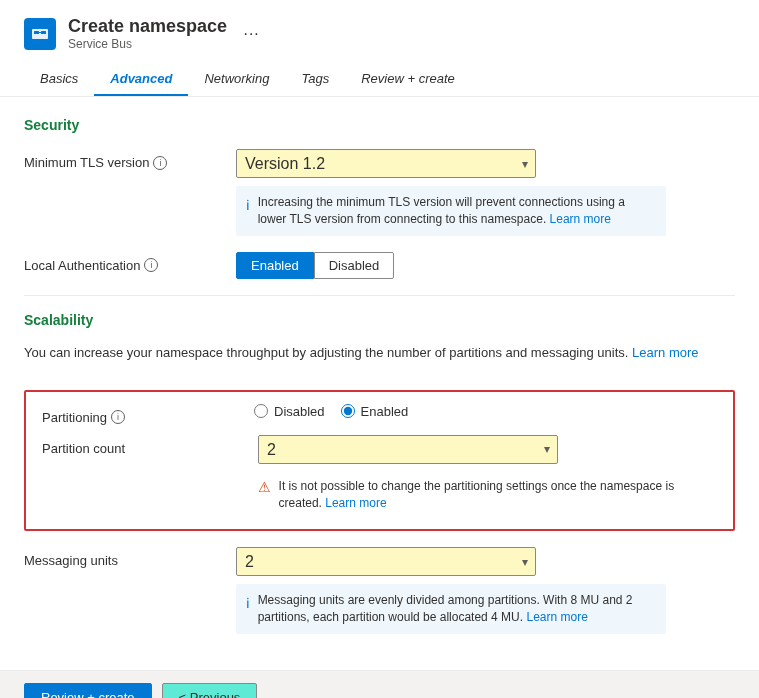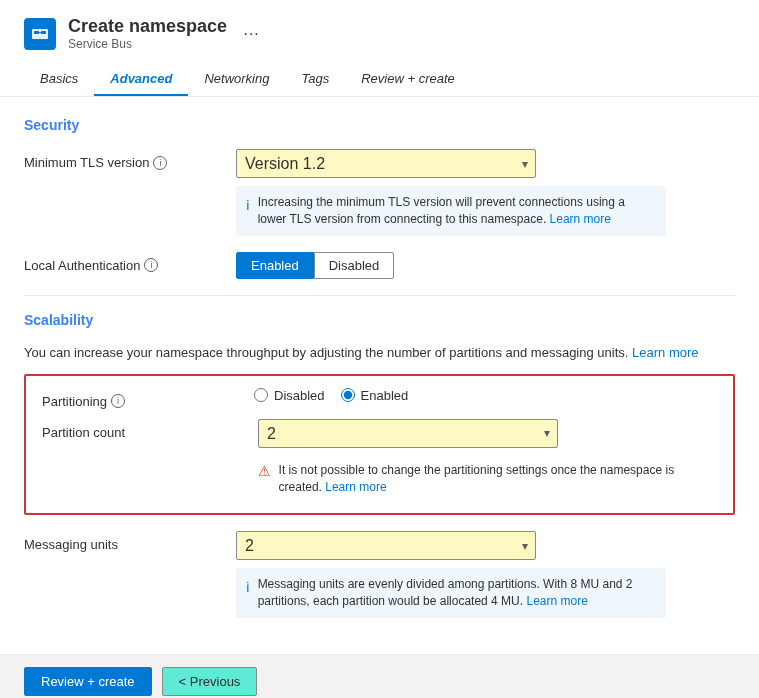--- a/index.html
+++ b/index.html
@@ -70,21 +70,21 @@
       border-bottom: 2px solid #0078d4;
       font-weight: 600;
       color: #0078d4;
     }
     .content {
       padding: 20px 24px;
     }
     .section-title {
       font-size: 14px;
       font-weight: 600;
-      color: #3b82f6;
+      color: #15803d;
       margin-bottom: 16px;
     }
     .field-row {
       display: flex;
       align-items: flex-start;
       margin-bottom: 16px;
       gap: 12px;
     }
     .field-label {
       width: 200px;
@@ -185,21 +185,21 @@
     }
     .toggle-btn:last-child {
       border-radius: 0 2px 2px 0;
     }
     .scalability-section {
       margin-top: 8px;
     }
     .scalability-text {
       font-size: 13px;
       color: #323130;
-      margin-bottom: 12px;
+      margin-bottom: 28px;
       line-height: 1.4;
     }
     .partitioning-box {
       border: 2px solid #d13438;
       border-radius: 2px;
       padding: 12px 16px;
       margin-bottom: 16px;
     }
     .radio-group {
       display: flex;

